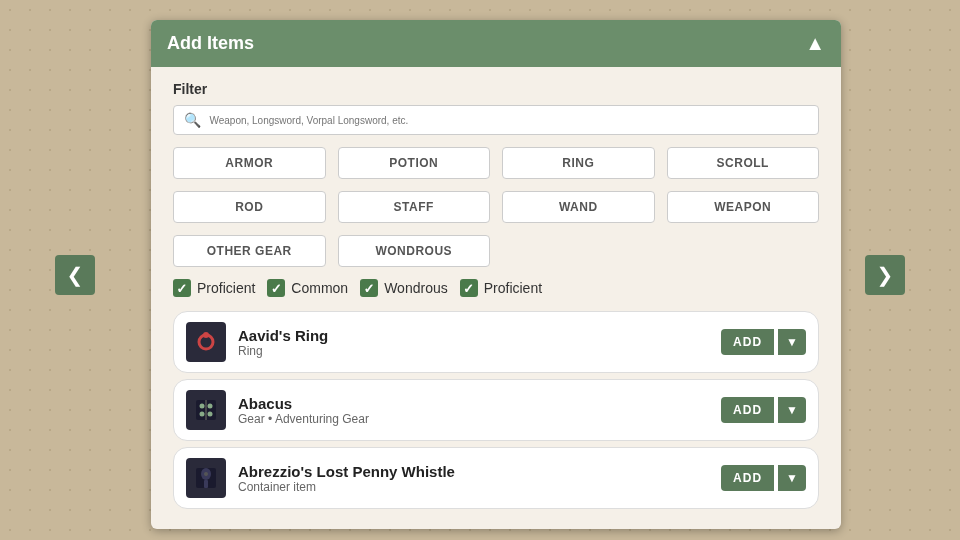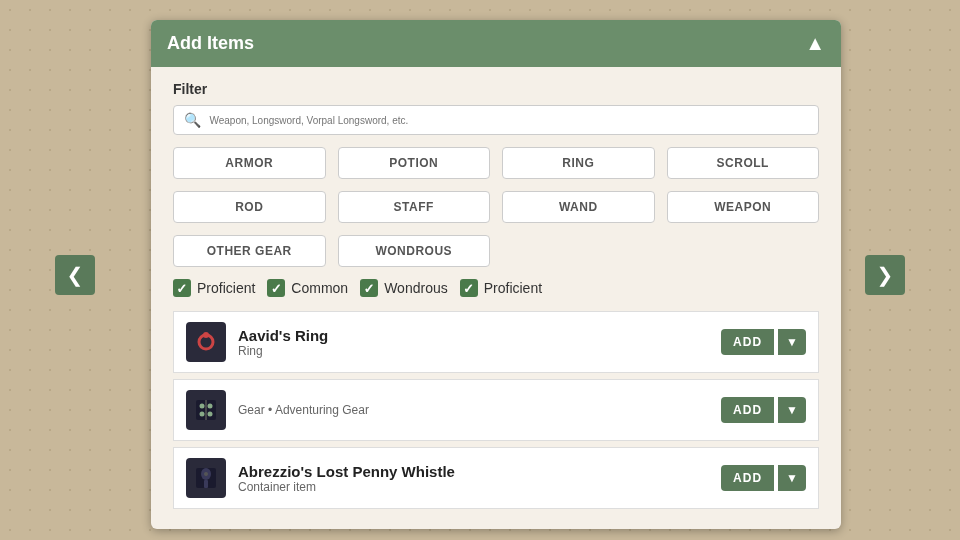--- a/index.html
+++ b/index.html
@@ -124,21 +124,21 @@
       font-weight: bold;
     }
     .item-list {
       display: flex;
       flex-direction: column;
       gap: 0;
     }
     .item-row {
       background: white;
       border: 1px solid #ddd;
-      border-radius: 0;
+      border-radius: 14px;
       padding: 10px 12px;
       display: flex;
       align-items: center;
       margin-bottom: 6px;
       cursor: pointer;
     }
     .item-icon {
       width: 40px;
       height: 40px;
       background: #2a2a3a;
@@ -295,20 +295,21 @@
             <svg viewBox="0 0 28 28" xmlns="http://www.w3.org/2000/svg">
               <rect x="4" y="4" width="20" height="20" rx="2" fill="#1a1a2e"></rect>
               <line x1="14" y1="4" x2="14" y2="24" stroke="#555" stroke-width="1.5"></line>
               <circle cx="10" cy="10" r="2.5" fill="#8a8"></circle>
               <circle cx="10" cy="18" r="2.5" fill="#8a8"></circle>
               <circle cx="18" cy="10" r="2.5" fill="#8a8"></circle>
               <circle cx="18" cy="18" r="2.5" fill="#8a8"></circle>
             </svg>
           </div>
           <div class="item-info">
+            <div class="item-name">Abacus</div>
             <div class="item-sub">Gear • Adventuring Gear</div>
           </div>
           <div class="item-actions">
             <button class="add-btn">ADD</button>
             <button class="chevron-btn">▼</button>
           </div>
         </div>
 
         <div class="item-row">
           <div class="item-icon">

